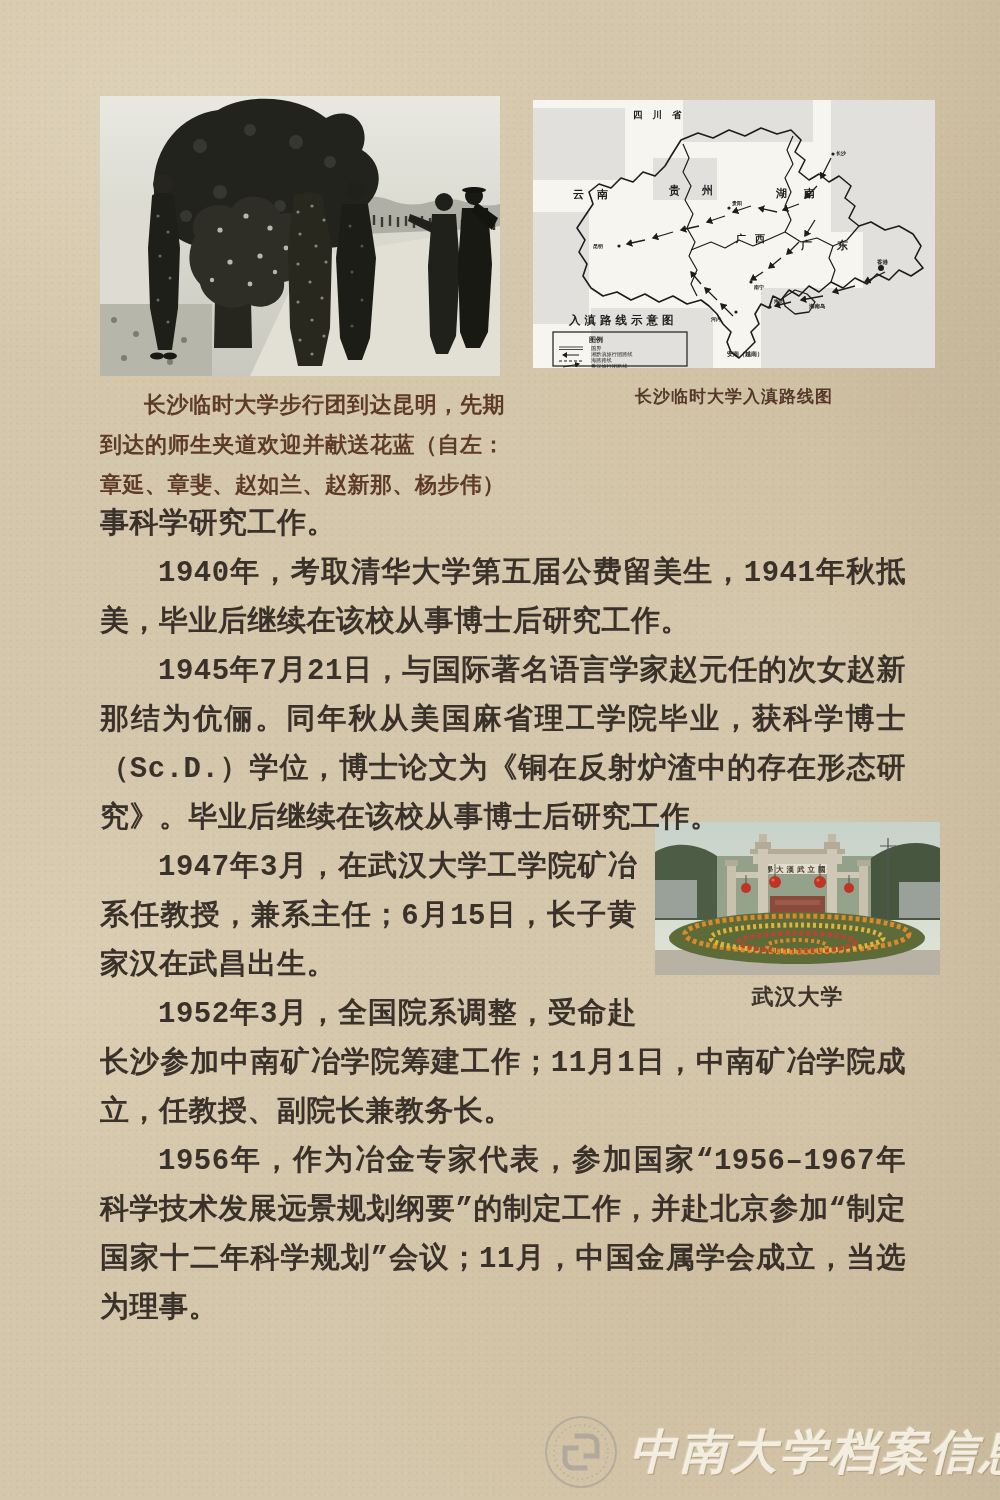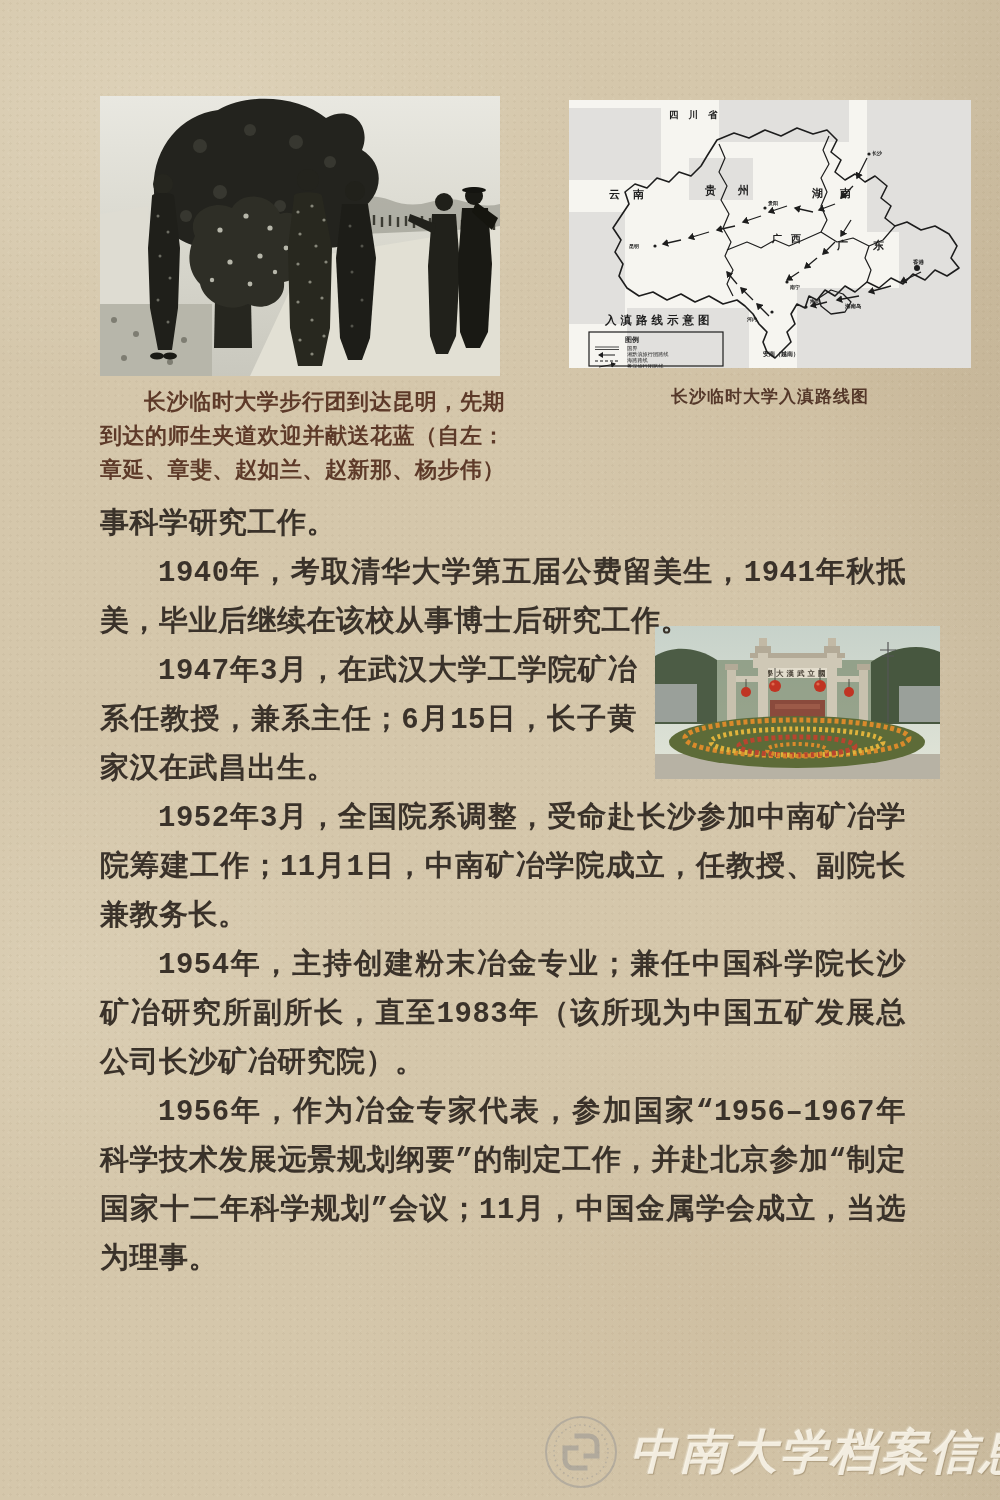--- a/index.html
+++ b/index.html
@@ -17,24 +17,24 @@
   .page::before{
     content:"";position:absolute;inset:0;pointer-events:none;
     background-image:radial-gradient(rgba(115,92,60,.055) 1px, transparent 1.4px),
                      radial-gradient(rgba(255,252,240,.05) 1px, transparent 1.4px);
     background-size:7px 7px, 11px 11px;background-position:0 0, 3px 5px;
   }
   figure{margin:0;padding:0;}
   .fig-left{position:absolute;left:100px;top:96px;width:400px;}
   .fig-left svg{display:block;width:400px;height:280px;}
   .fig-left figcaption{
-    margin-top:9px;width:405px;font-size:22px;line-height:34px;font-weight:bold;
+    margin-top:9px;width:405px;font-size:22px;line-height:40px;font-weight:bold;
     color:#5d3a29;text-align:justify;text-indent:2em;letter-spacing:.5px;
   }
-  .fig-map{position:absolute;left:533px;top:100px;width:402px;margin-left:36px;}
+  .fig-map{position:absolute;left:533px;top:100px;width:402px;}
   .fig-map svg{display:block;width:402px;height:268px;}
   .fig-map figcaption{
     margin-top:17px;text-align:center;font-size:17px;font-weight:bold;
     color:#54382a;letter-spacing:1px;
   }
   .body-text{
     position:absolute;left:100px;top:500px;width:806px;
     font-size:29px;line-height:49px;font-weight:bold;color:#3a322a;
     text-align:justify;letter-spacing:.5px;
   }
@@ -270,20 +270,21 @@
           <text x="58" y="267.5">粤汉旅行团路线</text>
         </g>
       </g>
     </svg>
     <figcaption>长沙临时大学入滇路线图</figcaption>
   </figure>
 
   <div class="body-text">
     <p class="no-indent">事科学研究工作。</p>
     <p>1940年，考取清华大学第五届公费留美生，1941年秋抵美，毕业后继续在该校从事博士后研究工作。</p>
+    <p>1945年7月21日，与国际著名语言学家赵元任的次女赵新那结为伉俪。同年秋从美国麻省理工学院毕业，获科学博士（Sc.D.）学位，博士论文为《铜在反射炉渣中的存在形态研究》。毕业后继续在该校从事博士后研究工作。</p>
 
     <figure class="fig-wuhan">
       <svg viewBox="0 0 285 153" aria-hidden="true">
         <defs>
           <linearGradient id="gSky" x1="0" y1="0" x2="0" y2="1">
             <stop offset="0" stop-color="#c7d2ca"></stop>
               <stop offset="1" stop-color="#e2e5d8"></stop>
           </linearGradient>
         </defs>
         <rect width="285" height="153" fill="url(#gSky)"></rect>
@@ -329,25 +330,25 @@
         </g>
         <rect x="0" y="128" width="285" height="25" fill="#b7b2a4"></rect>
         <g>
           <ellipse cx="142" cy="116" rx="128" ry="26" fill="#5d6b38"></ellipse>
           <ellipse cx="142" cy="112" rx="112" ry="18" fill="none" stroke="#d98a2b" stroke-width="5" stroke-dasharray="4,3"></ellipse>
           <ellipse cx="142" cy="116" rx="86" ry="13" fill="none" stroke="#e0b33c" stroke-width="5" stroke-dasharray="3,3"></ellipse>
           <ellipse cx="142" cy="120" rx="58" ry="9" fill="none" stroke="#b8452f" stroke-width="5" stroke-dasharray="4,3"></ellipse>
           <ellipse cx="142" cy="124" rx="30" ry="6" fill="none" stroke="#d98a2b" stroke-width="4" stroke-dasharray="3,3"></ellipse>
         </g>
       </svg>
+      <figcaption>武汉大学</figcaption>
     </figure>
 
     <p>1947年3月，在武汉大学工学院矿冶系任教授，兼系主任；6月15日，长子黄家汉在武昌出生。</p>
     <p>1952年3月，全国院系调整，受命赴长沙参加中南矿冶学院筹建工作；11月1日，中南矿冶学院成立，任教授、副院长兼教务长。</p>
-    <p>1954年，主持创建粉末冶金专业；兼任中国科学院长沙矿冶研究所副所长，直至1983年（该所现为中国五矿发展总公司长沙矿冶研究院）。</p>
     <p>1956年，作为冶金专家代表，参加国家“1956–1967年科学技术发展远景规划纲要”的制定工作，并赴北京参加“制定国家十二年科学规划”会议；11月，中国金属学会成立，当选为理事。</p>
   </div>
 
   <div class="watermark">
     <svg class="wm-logo" viewBox="0 0 78 78" aria-hidden="true">
       <circle cx="39" cy="39" r="35" fill="none" stroke="rgba(100,110,132,.5)" stroke-width="2"></circle>
       <circle cx="39" cy="39" r="27" fill="none" stroke="rgba(100,110,132,.45)" stroke-width="1.5" stroke-dasharray="1.5,3.5"></circle>
       <g stroke="rgba(100,110,132,.55)" stroke-width="5" fill="none" stroke-linecap="square">
         <path d="M35,23 h12 a8,8 0 0 1 8,8 v12 h-11"></path>
         <path d="M43,55 h-12 a8,8 0 0 1 -8,-8 v-12 h11"></path>

